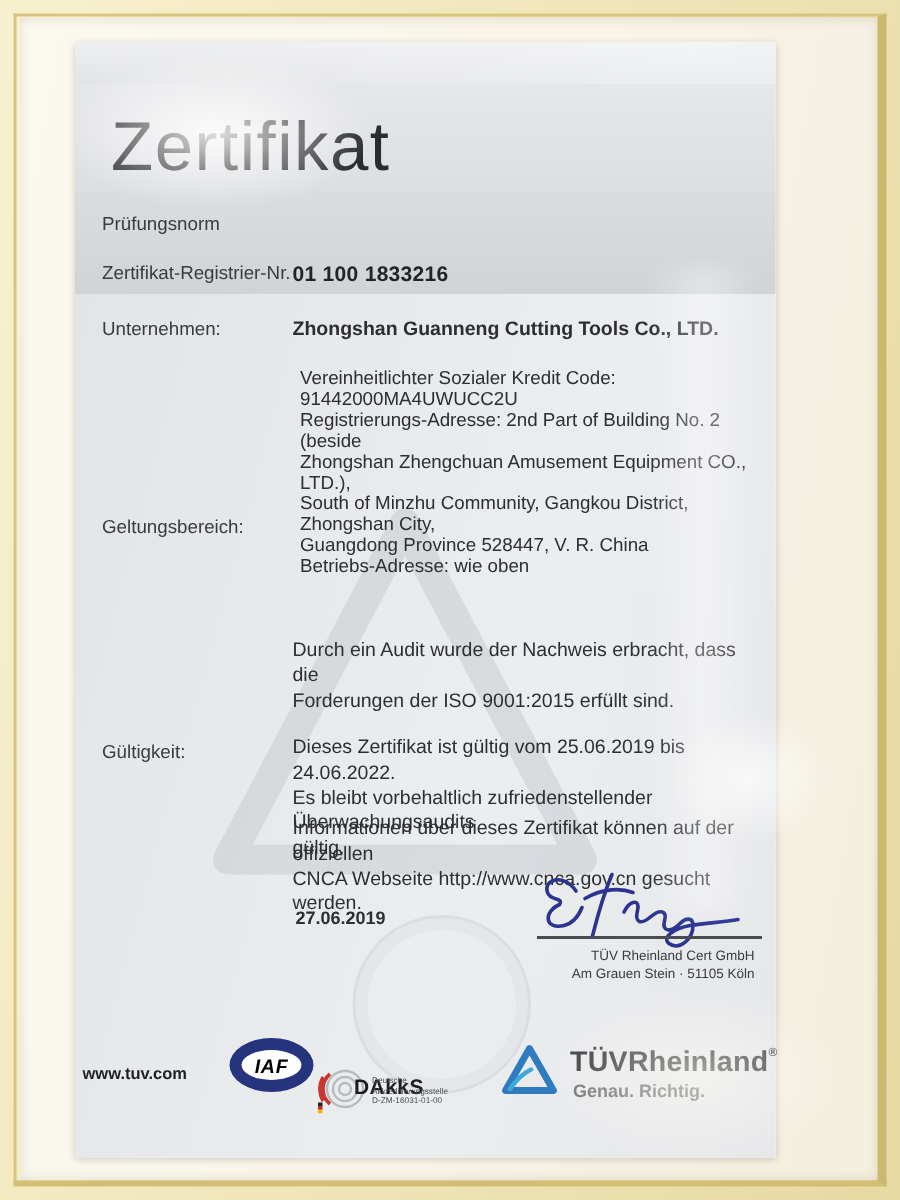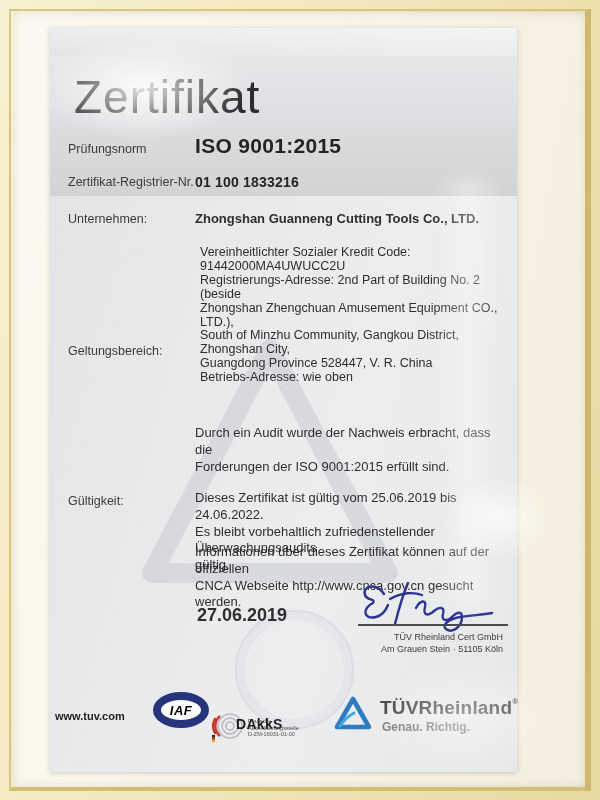--- a/index.html
+++ b/index.html
@@ -11,21 +11,21 @@
   .band-title{position:absolute;left:0;top:28px;width:100%;height:72px;background:linear-gradient(180deg,#e6e7e9,#dcdee1);}
   .band-rows{position:absolute;left:0;top:100px;width:100%;height:68px;background:linear-gradient(180deg,#dadcde,#d1d3d5);}
   .cert-title{position:absolute;left:24px;top:42px;font-size:46px;font-weight:500;letter-spacing:1px;color:#2b2c2e;}
   .lab{position:absolute;font-size:12.5px;color:#3a3b3d;}
   .val{position:absolute;font-size:12.5px;color:#2d2e30;}
   .bold{font-weight:700;}
   .ml{white-space:pre-line;line-height:13.9px;}
   .std-val{font-size:21px;font-weight:700;letter-spacing:.3px;color:#232426;}
   .reg-val{font-size:14px;font-weight:700;letter-spacing:.2px;color:#232426;}
   .para{white-space:pre-line;line-height:16.8px;font-size:13px;color:#2d2e30;}
-  .date{position:absolute;left:147px;top:577px;font-size:18px;font-weight:600;color:#2d2e30;}
+  .date{position:absolute;left:147px;top:577px;font-size:12px;font-weight:600;color:#2d2e30;}
   .sig-line{position:absolute;left:308px;top:596px;width:150px;height:1.5px;background:#4a4b4d;}
   .issuer{position:absolute;right:14px;top:604px;text-align:right;font-size:9px;line-height:11.5px;color:#3a3b3d;white-space:pre-line;}
   .website{position:absolute;left:5px;top:682px;font-size:11px;font-weight:600;color:#1e1f21;}
   .iaf{position:absolute;left:103px;top:664px;width:56px;height:36px;border-radius:50%;background:#fff;border:8px solid #26337d;box-sizing:border-box;display:flex;align-items:center;justify-content:center;}
   .iaf span{font-size:13px;font-weight:800;font-style:italic;color:#000000;letter-spacing:.5px;}
   .dakks{position:absolute;left:162px;top:684px;}
   .dakks-label{position:absolute;left:24px;top:4px;font-size:14px;font-weight:700;color:#1d1d1f;letter-spacing:.3px;}
   .dakks-sub{position:absolute;left:198px;top:690px;font-size:5.5px;line-height:6.5px;color:#4c4d4f;white-space:pre-line;}
   .brand{position:absolute;left:330px;top:669px;font-size:19px;font-weight:700;color:#3b3c3e;letter-spacing:.2px;}
   .brand sup{font-size:8px;vertical-align:10px;}
@@ -52,21 +52,20 @@
     <div class="band-rows"></div>
 
     <svg class="wm-tri" width="280" height="258" viewBox="0 0 280 258">
       <path d="M140 16 L258 240 L22 240 Z" fill="none" stroke="#c6c9cf" stroke-width="20" stroke-linejoin="round"></path>
     </svg>
     <div class="wm-seal"></div>
 
     <div class="cert-title">Zertifikat</div>
 
     <div class="lab" style="left:18px;top:114px;">Prüfungsnorm</div>
-    <div class="val std-val" style="left:145px;top:106px;">ISO 9001:2015</div>
 
     <div class="lab" style="left:18px;top:147px;">Zertifikat-Registrier-Nr.</div>
     <div class="val reg-val" style="left:145px;top:146px;">01 100 1833216</div>
 
     <div class="lab" style="left:18px;top:184px;">Unternehmen:</div>
     <div class="val bold" style="left:145px;top:183px;font-size:13px;">Zhongshan Guanneng Cutting Tools Co., LTD.</div>
     <div class="val ml" style="left:150px;top:198px;width:305px;margin-top:20px;">Vereinheitlichter Sozialer Kredit Code: 91442000MA4UWUCC2U
 Registrierungs-Adresse: 2nd Part of Building No. 2 (beside
 Zhongshan Zhengchuan Amusement Equipment CO., LTD.),
 South of Minzhu Community, Gangkou District, Zhongshan City,

